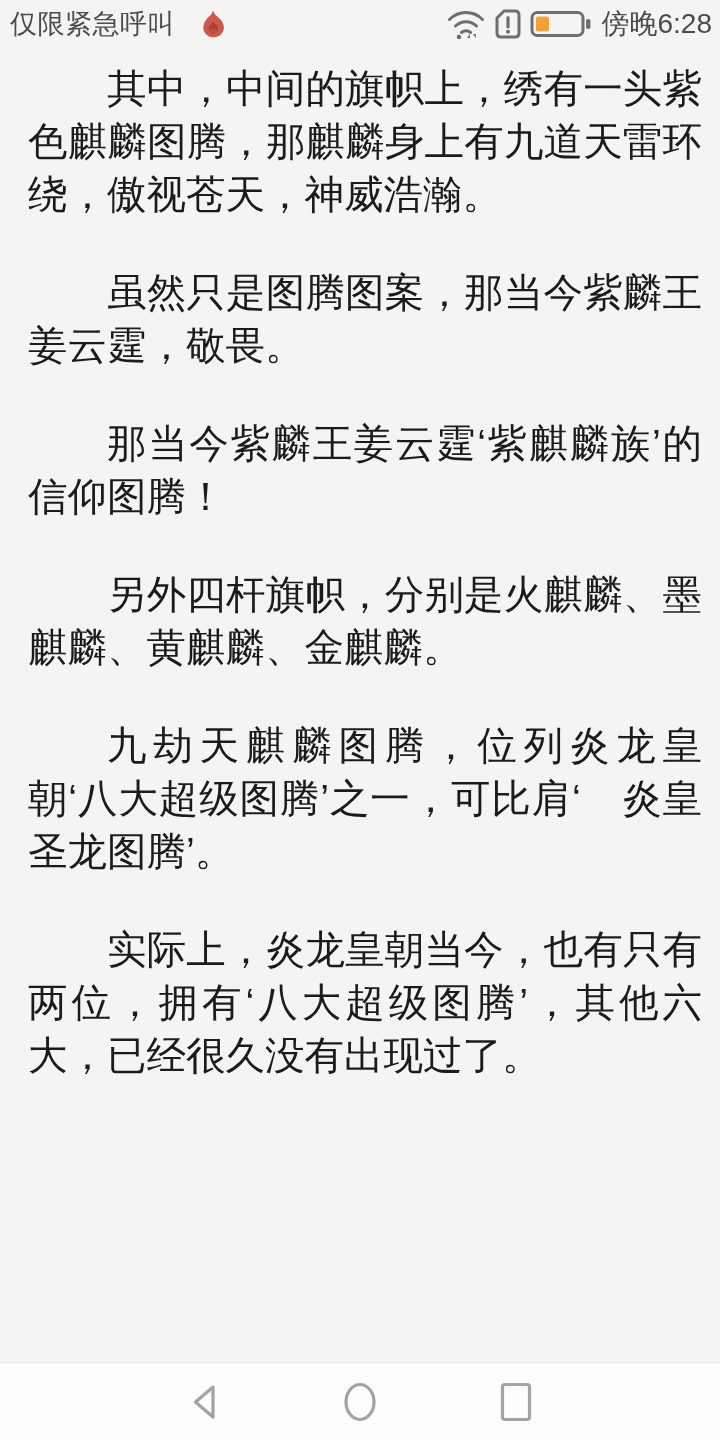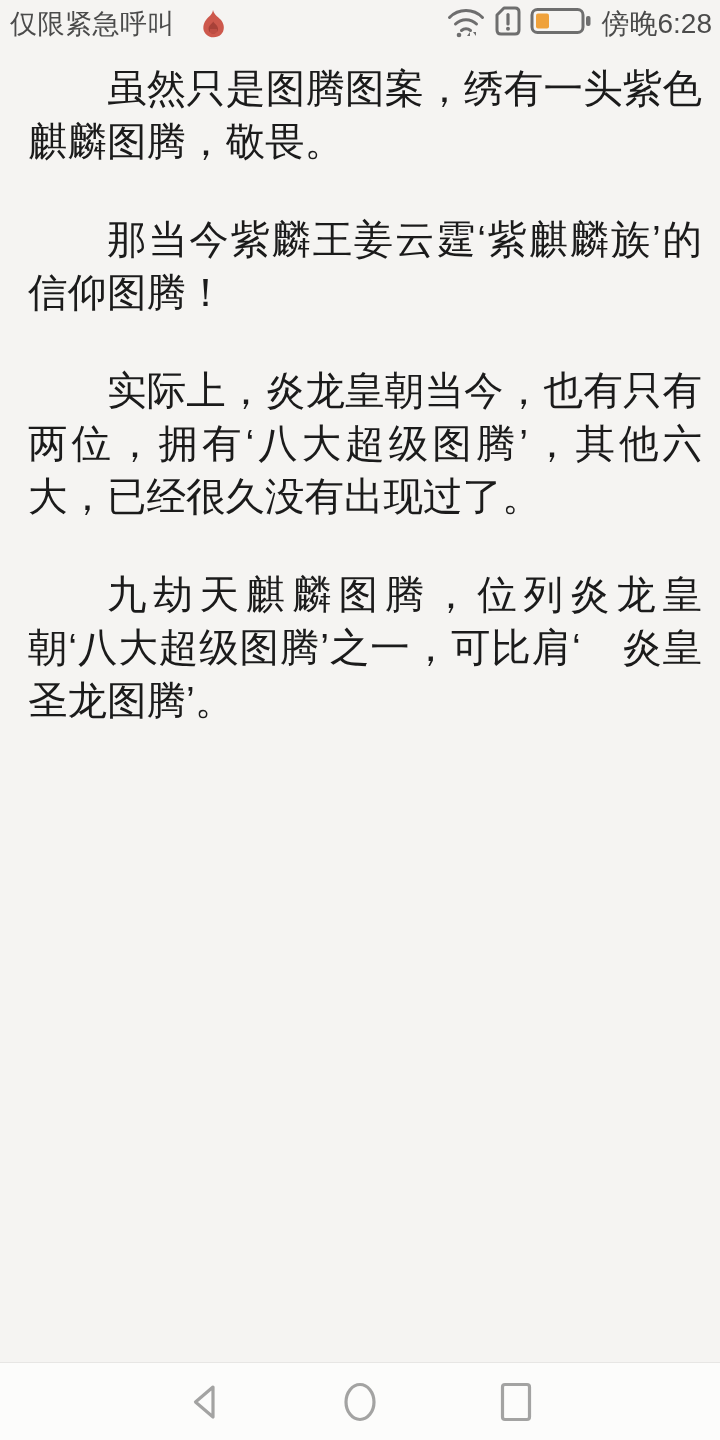--- a/index.html
+++ b/index.html
@@ -11,21 +11,21 @@
 
   
   .status-bar {
     height:46px; box-sizing:border-box;
     display:flex; align-items:center; justify-content:space-between;
     padding:2px 8px 0 10px;
     color:#4b4b4b;
   }
   .status-left { display:flex; align-items:center; gap:23px; }
   .status-left .status-text { font-size:27px; letter-spacing:0.5px; }
-  .status-right { display:flex; align-items:flex-start; gap:8px; }
+  .status-right { display:flex; align-items:center; gap:8px; }
   .status-right .time-text { font-size:28px; margin-left:2px; }
   .sicon { display:block; }
 
   
   .content {
     box-sizing:border-box;
     height:1316px;              
     padding:16px 18px 0 28px;
     overflow:hidden;
     font-size:39.5px; line-height:53px; color:#1b1b1b;
@@ -81,24 +81,26 @@
         <rect x="2" y="4.5" width="51" height="23" rx="5.5" fill="none" stroke="#6e6e6e" stroke-width="3"></rect>
         <rect x="6" y="8.5" width="13" height="15" rx="2" fill="#efa13a"></rect>
         <rect x="56" y="11" width="4.5" height="10" rx="2" fill="#6e6e6e"></rect>
       </svg>
 
       <span class="time-text">傍晚6:28</span>
     </div>
   </div>
 
   <div class="content">
-    <p>虽然只是图腾图案，绣有一头紫色麒麟图腾，敬畏。</p>
+    <p>其中，中间的旗帜上，绣有一头紫色麒麟图腾，那麒麟身上有九道天雷环绕，傲视苍天，神威浩瀚。</p>
+    <p>虽然只是图腾图案，那当今紫麟王姜云霆，敬畏。</p>
     <p>那当今紫麟王姜云霆‘紫麒麟族’的信仰图腾！</p>
+    <p>另外四杆旗帜，分别是火麒麟、墨麒麟、黄麒麟、金麒麟。</p>
+    <p>九劫天麒麟图腾，位列炎龙皇朝‘八大超级图腾’之一，可比肩‘　炎皇圣龙图腾’。</p>
     <p>实际上，炎龙皇朝当今，也有只有两位，拥有‘八大超级图腾’，其他六大，已经很久没有出现过了。</p>
-    <p>九劫天麒麟图腾，位列炎龙皇朝‘八大超级图腾’之一，可比肩‘　炎皇圣龙图腾’。</p>
   </div>
 
   <div class="nav-bar">
     <button class="nav-btn">
       <svg width="36" height="42" viewBox="0 0 36 42" fill="none">
         <path d="M27 6 L9.5 21 L27 36 Z" stroke="#a3a3a2" stroke-width="3.2" stroke-linejoin="round"></path>
       </svg>
     </button>
     <button class="nav-btn">
       <svg width="36" height="42" viewBox="0 0 36 42" fill="none">

